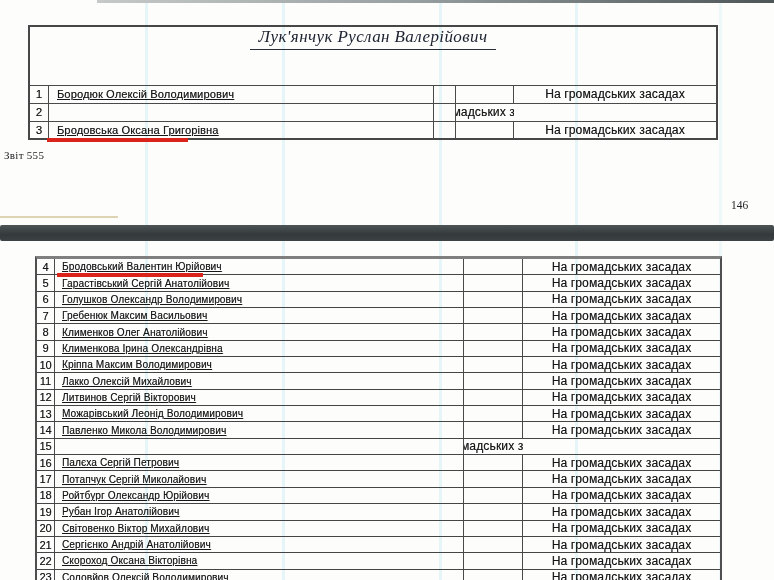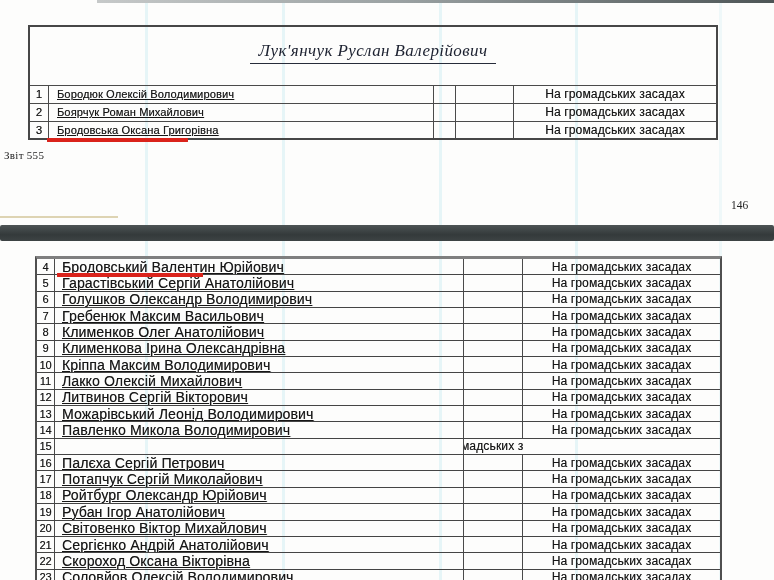--- a/index.html
+++ b/index.html
@@ -11,21 +11,21 @@
   .streak{position:absolute;top:0;bottom:0;width:3px;background:rgba(150,220,230,.22);pointer-events:none;}
   .top-bar{position:absolute;top:0;left:97px;width:677px;height:3px;
            background:linear-gradient(to right,#c6c9c9,#9aa1a2 45%,#4d5556);}
   .tan-line{position:absolute;top:216px;left:0;width:118px;height:2px;background:#d8cda6;opacity:.85;}
   .sep-bar{position:absolute;top:225px;left:0;width:774px;height:16px;border-radius:2px;
            background:linear-gradient(#4d5455,#343a3b 60%,#3d4344);}
 
   
   .t1{position:absolute;left:28px;top:25px;width:690px;height:115px;box-sizing:border-box;
       border:2px solid #474747;background:transparent;}
-  .t1-title{height:58px;display:flex;align-items:center;justify-content:center;
+  .t1-title{height:58px;display:flex;align-items:flex-start;justify-content:center;
             padding-bottom:7px;box-sizing:border-box;}
   .t1-title span{font:italic 17px "Liberation Serif",serif;color:#1c2130;letter-spacing:.4px;
                  border-bottom:1.6px solid #272c3a;padding:0 9px 2px;}
   .trow{display:grid;box-sizing:border-box;border-top:1px solid #4a4a4a;}
   .t1 .trow{grid-template-columns:19px 385px 22px 58px 1fr;height:17.8px;}
   .cell{display:flex;align-items:center;box-sizing:border-box;overflow:hidden;white-space:nowrap;}
   .cnum{justify-content:center;border-right:1px solid #4a4a4a;font-size:11.5px;
         text-shadow:.25px 0 rgba(20,20,20,.55);}
   .cname{padding-left:8px;border-right:1px solid #4a4a4a;font-size:11px;letter-spacing:.15px;
          text-shadow:.25px 0 rgba(20,20,20,.55);text-decoration:underline;}
@@ -38,21 +38,21 @@
                 letter-spacing:.3px;}
   .page-number{position:absolute;left:731px;top:155px;font:11.5px "Liberation Serif",serif;color:#242424;margin-top:44px;}
 
   
   .t2{position:absolute;left:35px;top:256px;width:687px;height:324px;box-sizing:border-box;
       border-left:2px solid #4f4f4f;border-right:2px solid #4f4f4f;border-top:3px solid #7f7f7f;
       overflow:hidden;}
   .t2 .trow{grid-template-columns:18px 409px 59px 1fr;height:16.35px;border-top:none;
             border-bottom:1px solid #454545;}
   .t2 .cnum{font-size:11px;}
-  .t2 .cname{padding-left:7px;font-size:14px;}
+  .t2 .cname{padding-left:7px;font-size:10px;}
   .t2 .cstat{font-size:12px;}
 
   
   .redline{position:absolute;height:4.6px;border-radius:1px;background:#da231b;
            box-shadow:0 0 .5px #b51810;}
   .red1{left:47px;top:137.6px;width:141px;}
   .red2{left:57px;top:272.6px;width:146px;}
 </style>
 </head>
 <body>
@@ -77,21 +77,20 @@
           <div class="trow">
             <div class="cell cnum">1</div>
             <div class="cell cname">Бородюк Олексій Володимирович</div>
             <div class="cell ce"></div>
             <div class="cell ce"></div>
             <div class="cell cstat">На громадських засадах</div>
           </div>
 
           <div class="trow">
             <div class="cell cnum">2</div>
-            <div class="cell cname">Боярчук Роман Михайлович</div>
             <div class="cell ce"></div>
             <div class="cell ce"></div>
             <div class="cell cstat">На громадських засадах</div>
           </div>
 
           <div class="trow">
             <div class="cell cnum">3</div>
             <div class="cell cname">Бродовська Оксана Григорівна</div>
             <div class="cell ce"></div>
             <div class="cell ce"></div>

